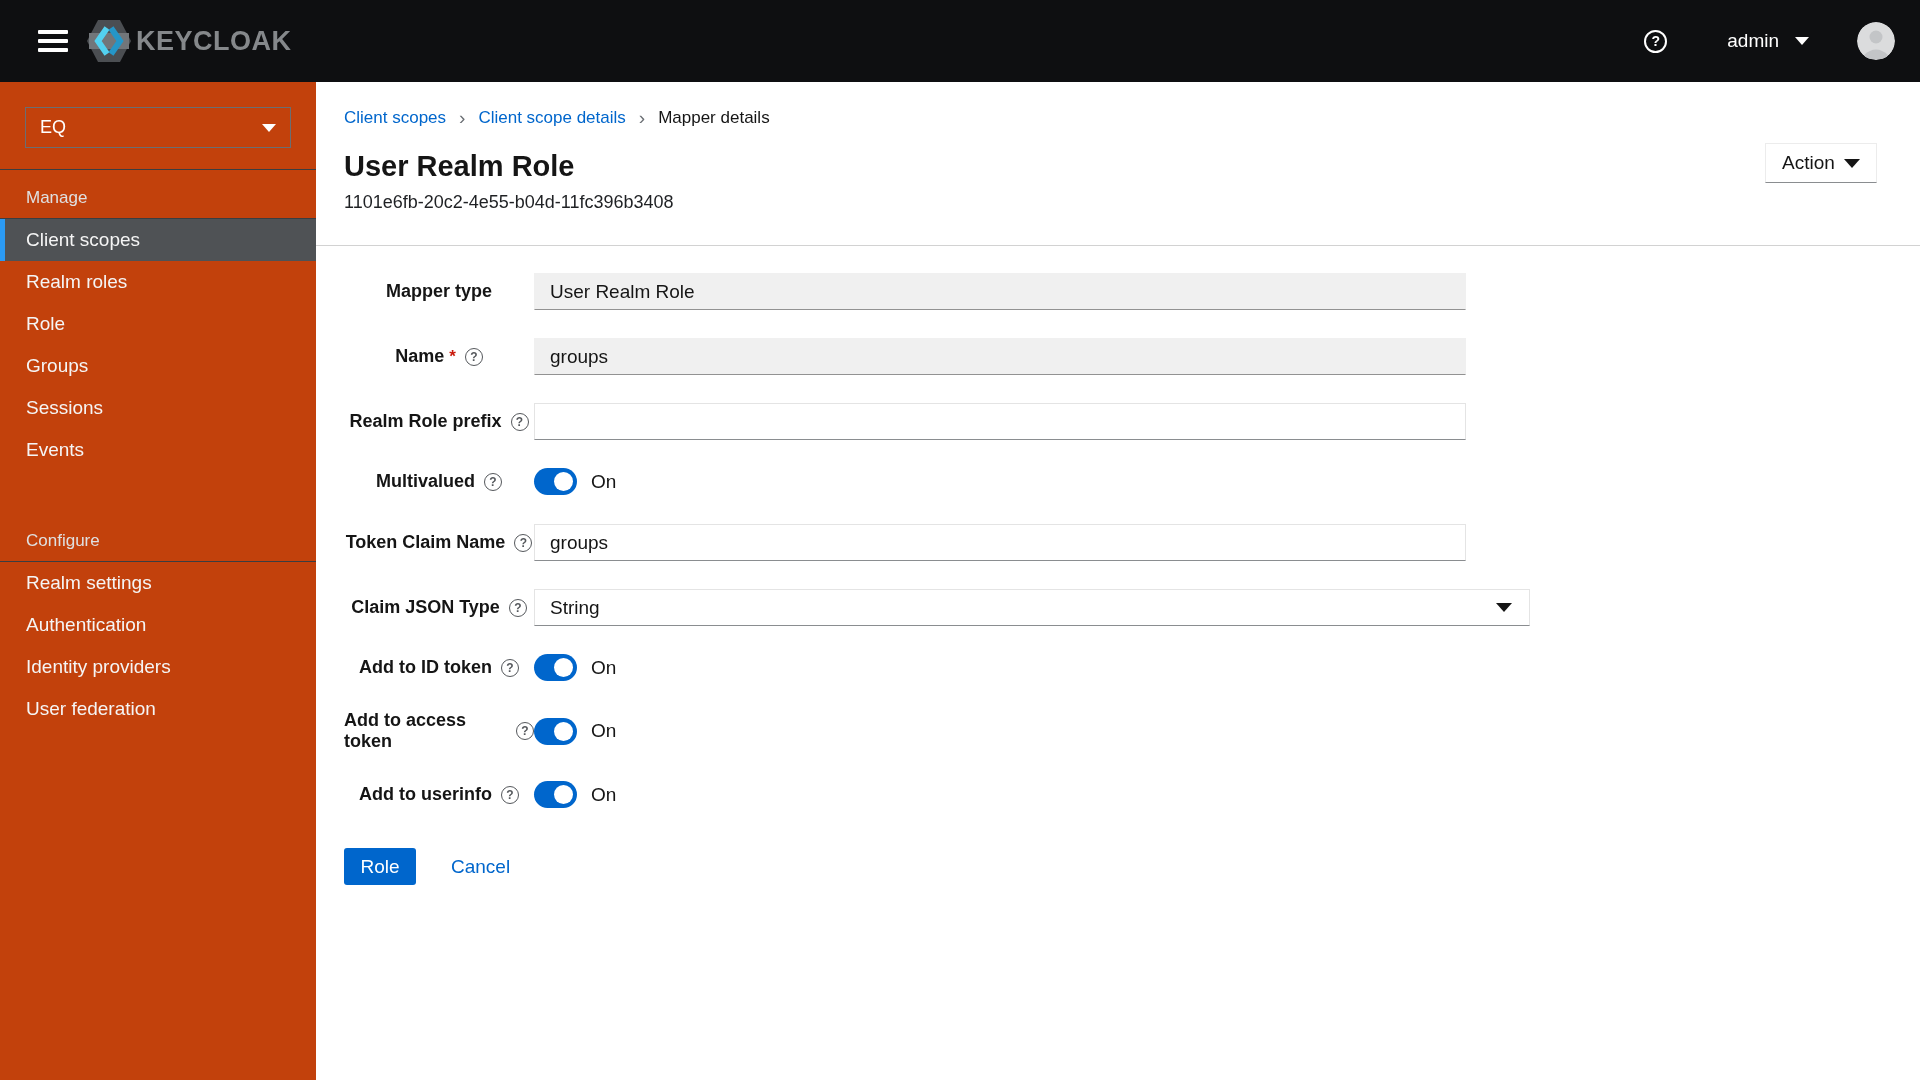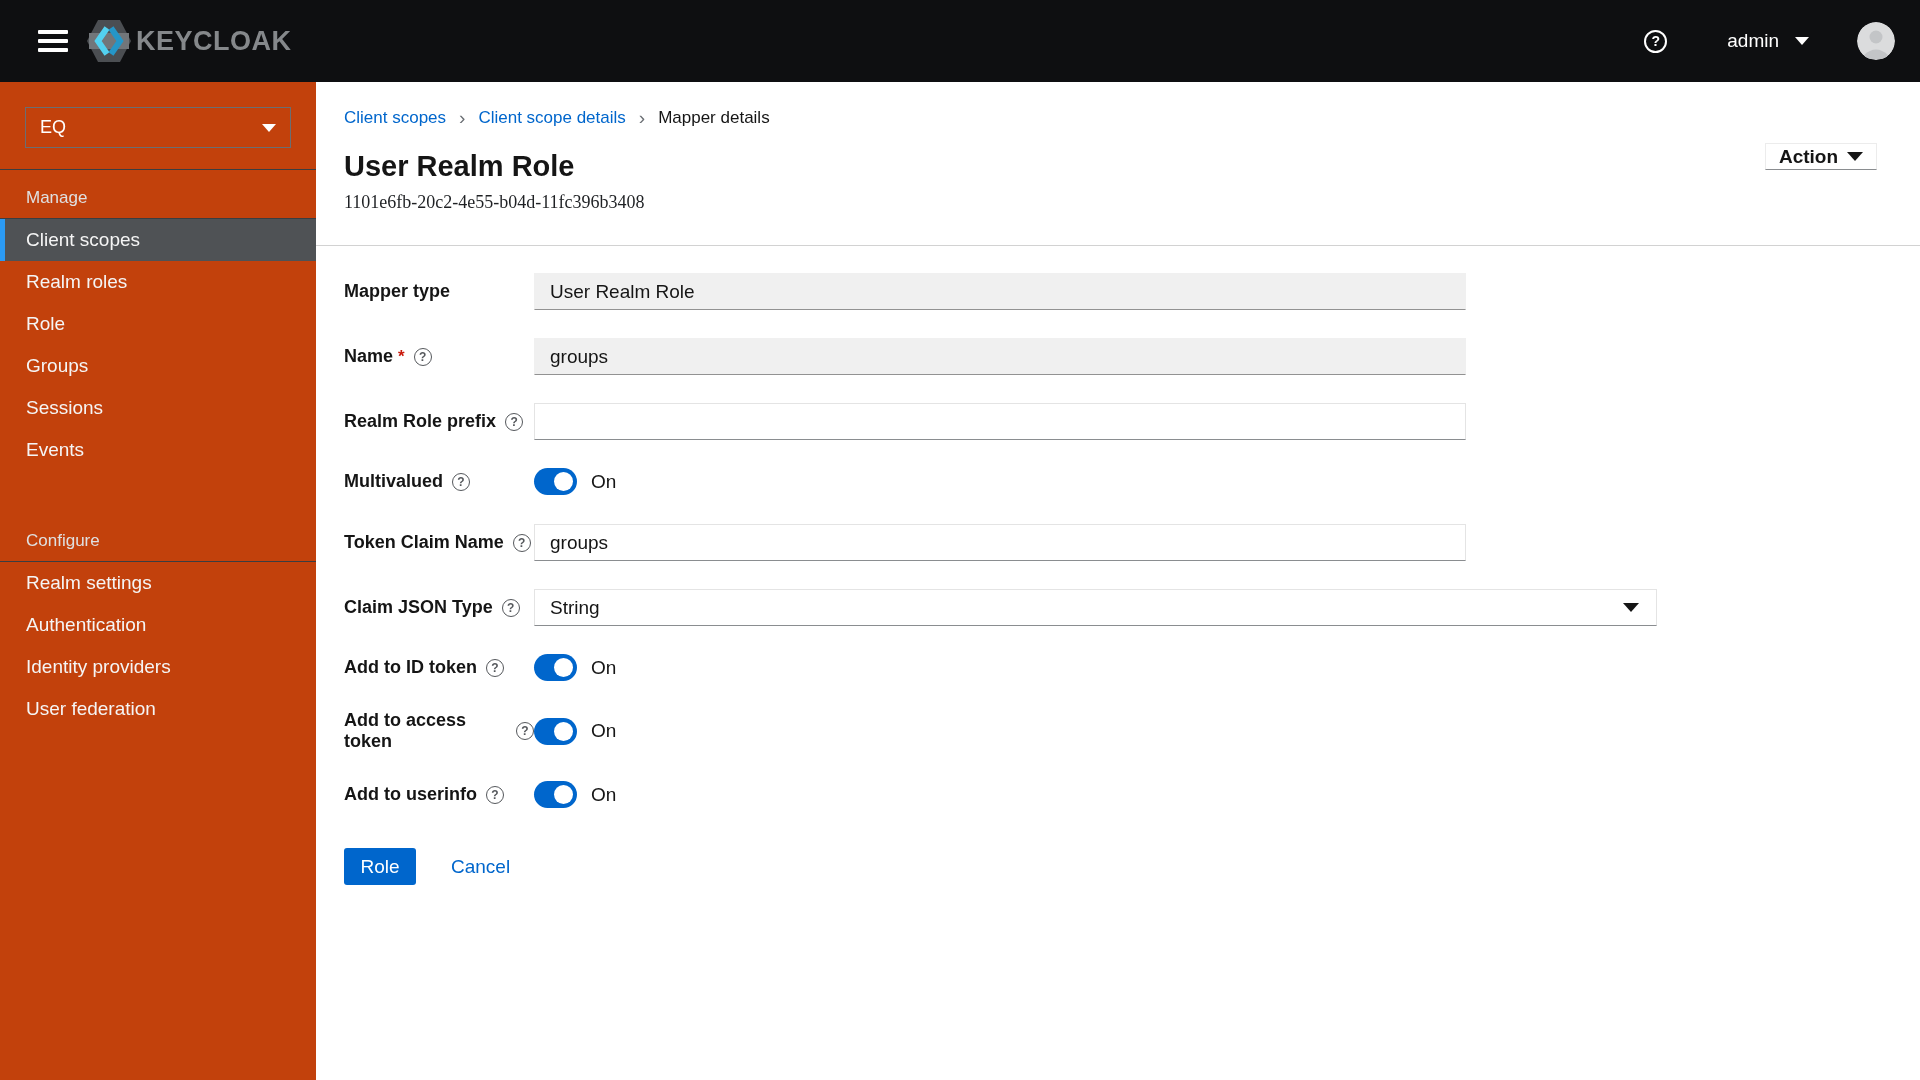--- a/index.html
+++ b/index.html
@@ -42,48 +42,48 @@
   
   .content { flex:1; background:#fff; position:relative; }
   .breadcrumb { display:flex; align-items:center; padding:25px 0 0 28px; font-size:17px; }
   .crumb-link { color:#0066cc; text-decoration:none; cursor:pointer; }
   .crumb-sep { color:#6a6e73; margin:0 13px; font-size:19px; }
   .crumb-sep::before { content:"\203A"; }
   .crumb-current { color:#151515; }
 
   .page-header { padding:21px 0 0 28px; }
   .page-title { font-size:29px; font-weight:600; color:#151515; }
-  .page-subtitle { margin-top:9px; font-size:18px; color:#1f2124;font-family:Liberation Serif, serif; }
-
-  .action-btn { position:absolute; top:61px; right:43px; width:112px; height:27px;
+  .page-subtitle { margin-top:9px; font-size:18px; color:#1f2124; }
+
+  .action-btn { position:absolute; top:61px; right:43px; width:112px; height:40px;
     background:#fff; border:1px solid #ececec; border-bottom:1px solid #8a8d90;
     display:flex; align-items:center; justify-content:center; gap:9px; font-size:19px;
-    color:#151515; cursor:pointer;font-weight:bold; }
+    color:#151515; cursor:pointer; }
   .caret-down-black { width:0; height:0; border-left:8px solid transparent;
     border-right:8px solid transparent; border-top:9px solid #151515; }
 
   .header-divider { border-bottom:1px solid #d2d2d2; margin-top:32px; }
 
   
   .form { padding:27px 0 0 28px; }
   .form-row { display:flex; align-items:center; margin-bottom:28px; }
   .form-row.toggle-row { margin-bottom:29px; }
   .form-label { width:190px; flex:none; display:flex; align-items:center;
-    font-size:18px; font-weight:700; color:#151515; }
+    font-size:18px; font-weight:700; color:#151515;justify-content:center; }
   .required { color:#c9190b; margin-left:5px; font-size:17px; }
   .help-icon { width:18px; height:18px; border:1px solid #55585c; border-radius:50%;
     color:#55585c; font-size:12px; font-weight:700; display:flex; align-items:center;
     justify-content:center; margin-left:9px; flex:none; cursor:pointer; }
   .text-input { width:932px; height:37px; font-size:19px; padding:0 15px;
     font-family:"Liberation Sans", sans-serif; color:#151515;
     background:#fff; border:1px solid #e4e4e4; border-bottom:1px solid #8a8d90;
     border-radius:0; outline:none; }
   .text-input.readonly { background:#f0f0f0; border-color:#f0f0f0;
     border-bottom-color:#929292; }
-  .select-input { width:1123px; height:37px; background:#fff; border:1px solid #e4e4e4;
+  .select-input { width:996px; height:37px; background:#fff; border:1px solid #e4e4e4;
     border-bottom:1px solid #8a8d90; display:flex; align-items:center;
     justify-content:space-between; padding:0 17px 0 15px; font-size:19px; cursor:pointer; }
 
   .switch { width:43px; height:27px; border-radius:14px; background:#0066cc;
     position:relative; cursor:pointer; flex:none; }
   .switch .knob { position:absolute; top:4px; right:4px; width:19px; height:19px;
     border-radius:50%; background:#fff; }
   .switch-label { margin-left:14px; font-size:19px; color:#151515; }
 
   .actions { display:flex; align-items:center; margin-top:40px; }

